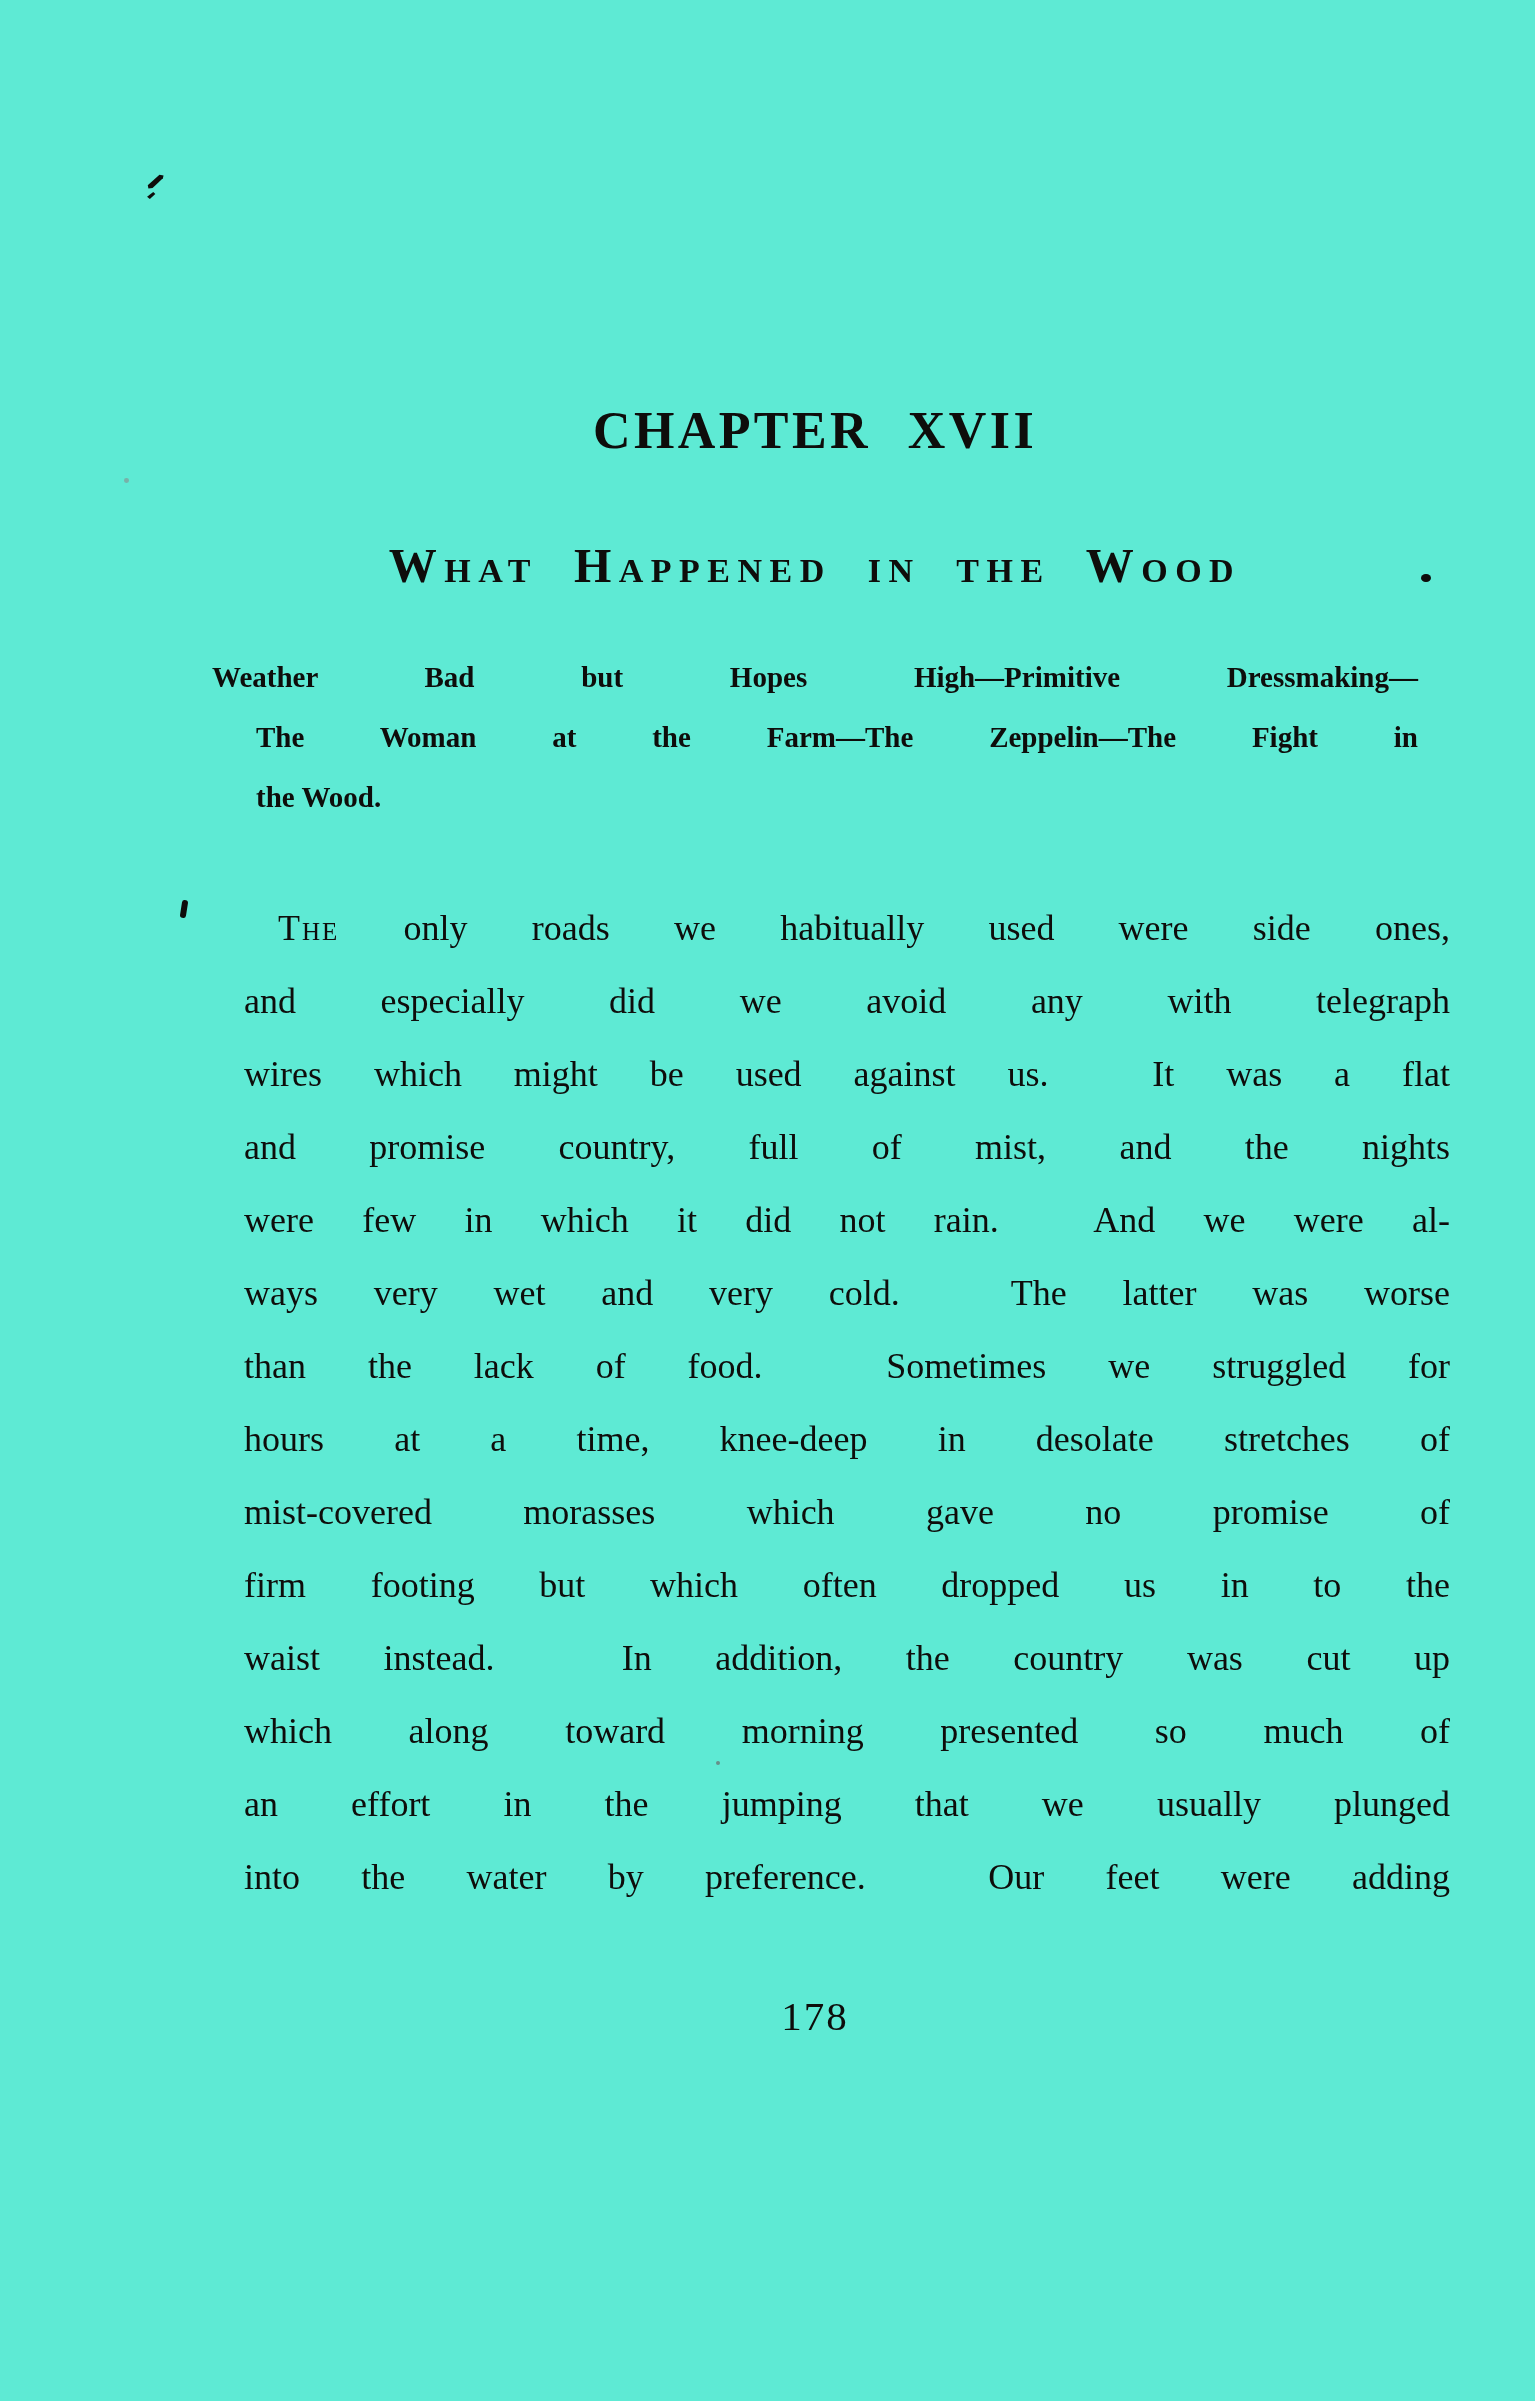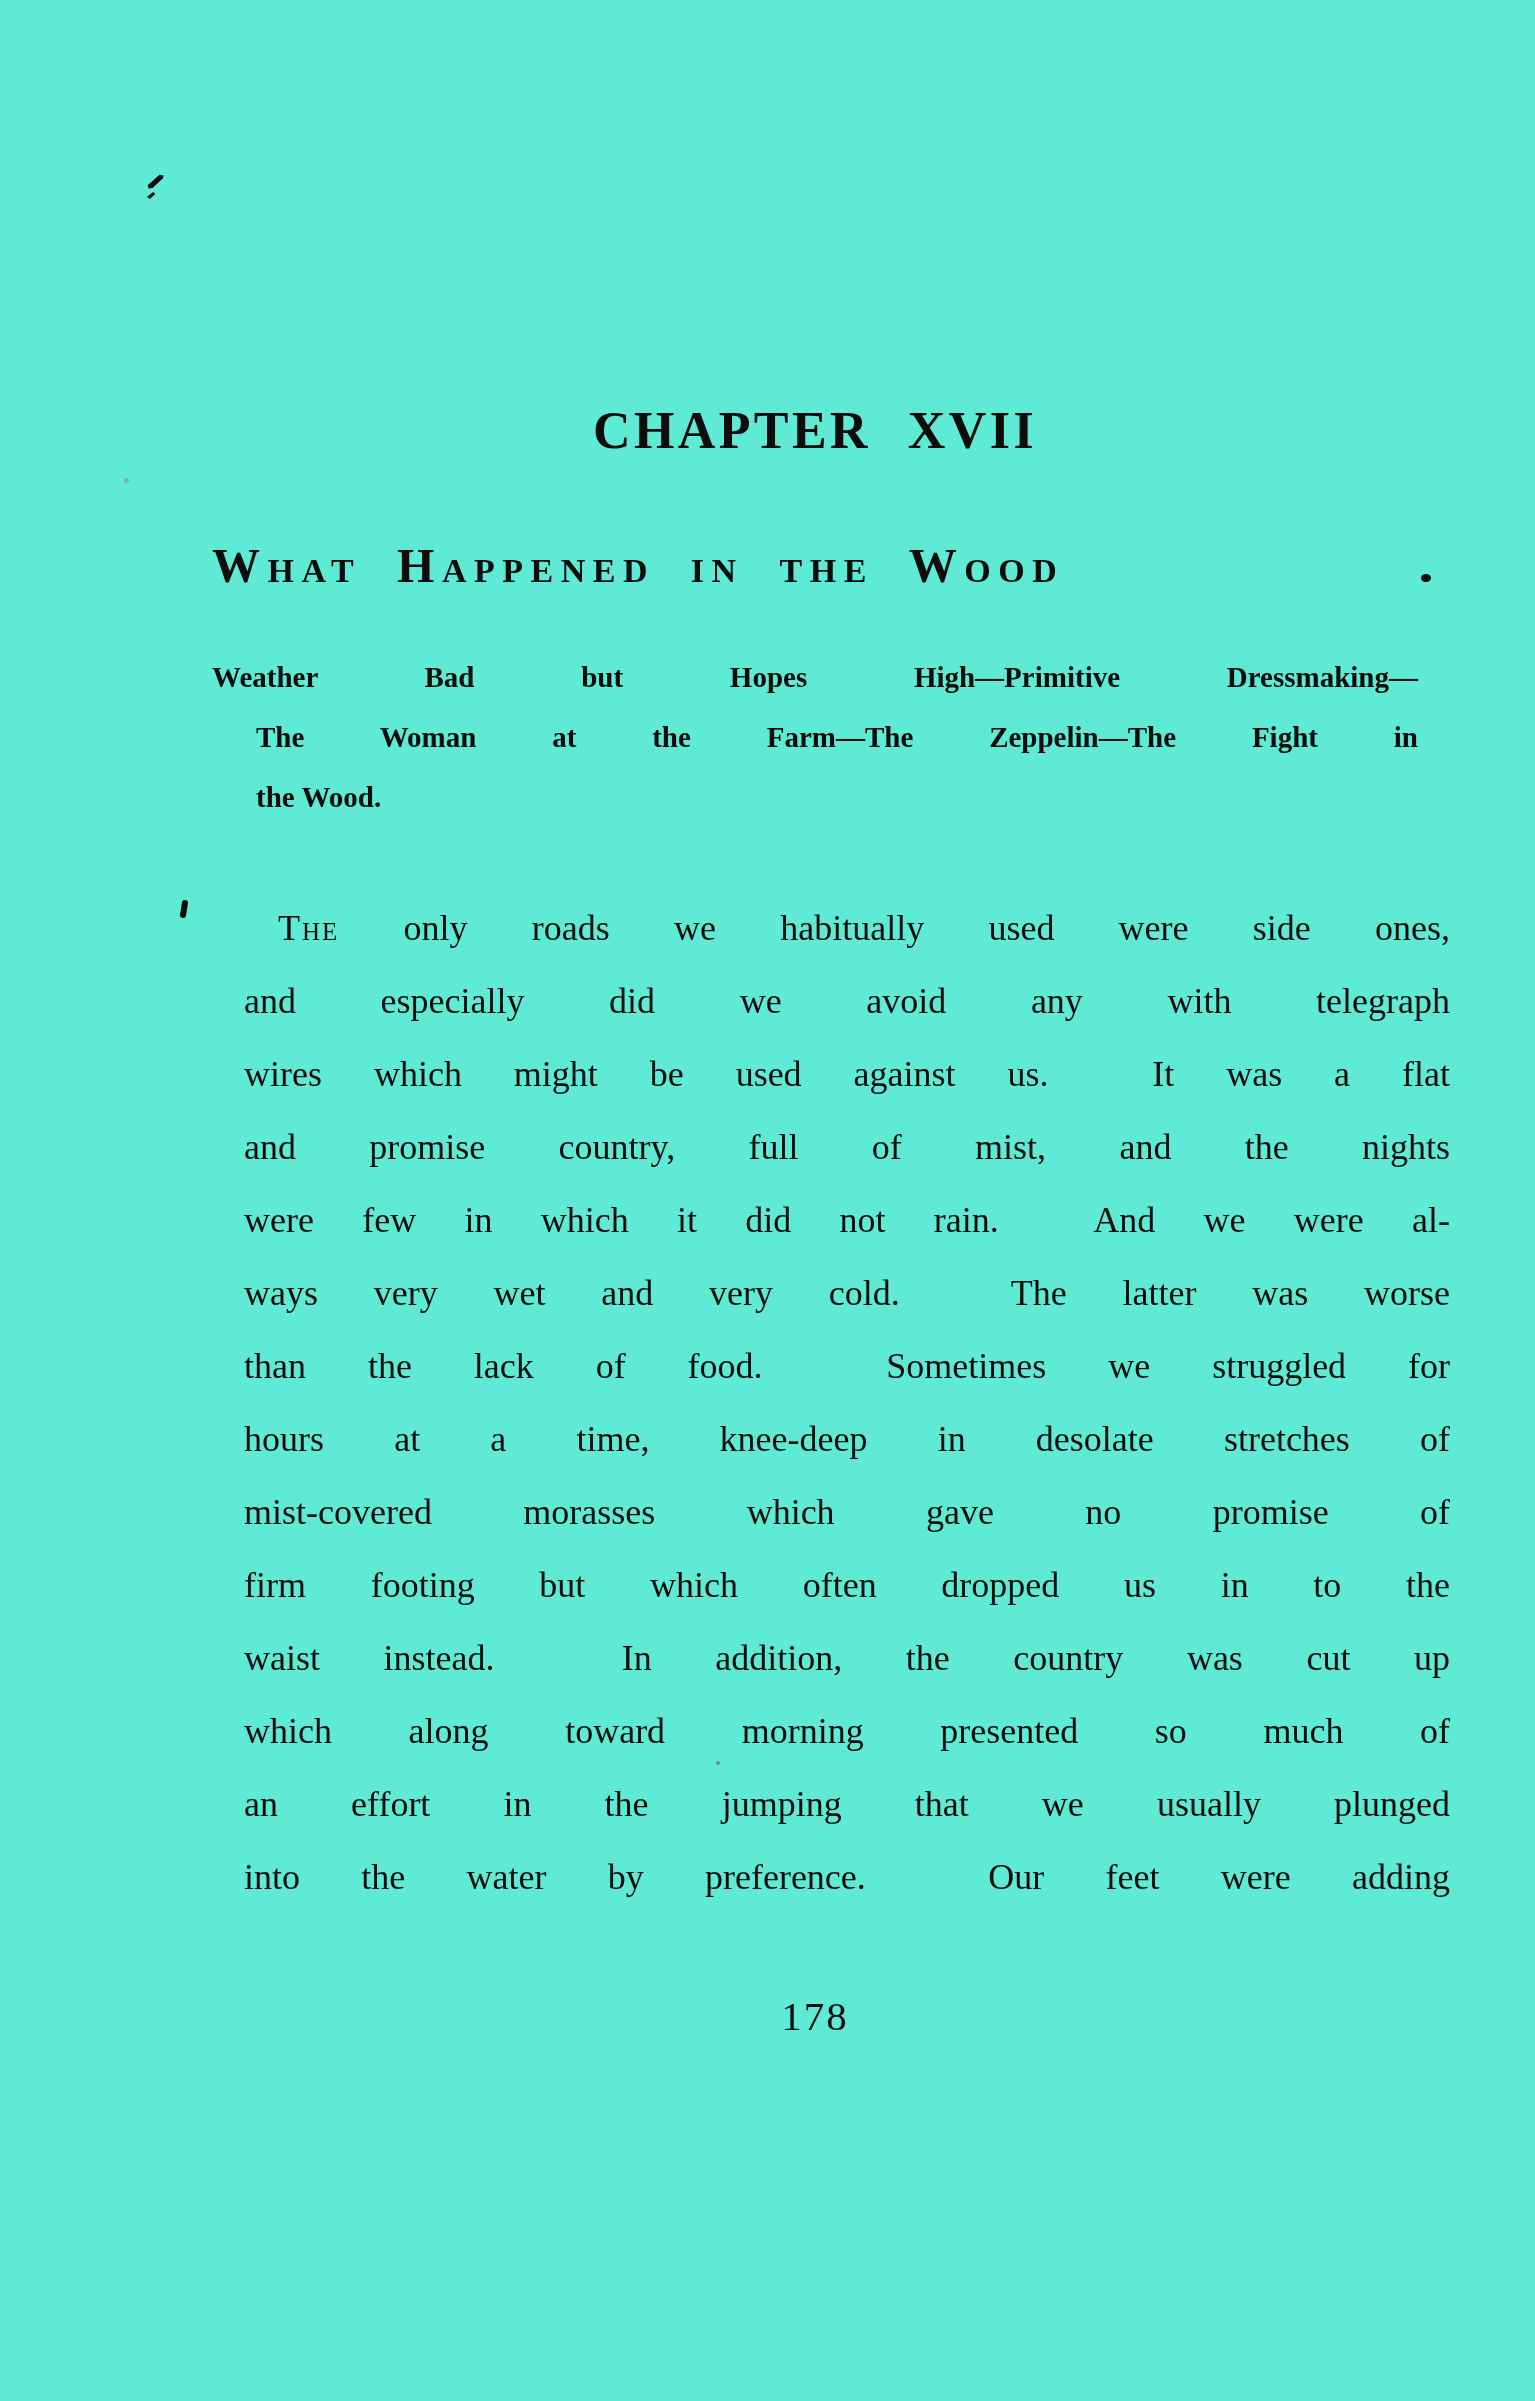--- a/index.html
+++ b/index.html
@@ -19,20 +19,21 @@
     left: 212px; width: 1206px; top: 393px;
     text-align: center;
     font-size: 52px;
     line-height: 75px;
     letter-spacing: 3.4px;
     word-spacing: 20.5px;
   }
   .chapter-subtitle {
     position: absolute;
     left: 212px; width: 1206px; top: 530px;
+    text-align: center;
     font-size: 48px;
     line-height: 72px;
     font-variant: small-caps;
     letter-spacing: 7.5px;
     word-spacing: 16.4px;
   }
   .synopsis {
     position: absolute;
     left: 212px; width: 1206px; top: 647px;
     font-size: 29px;

